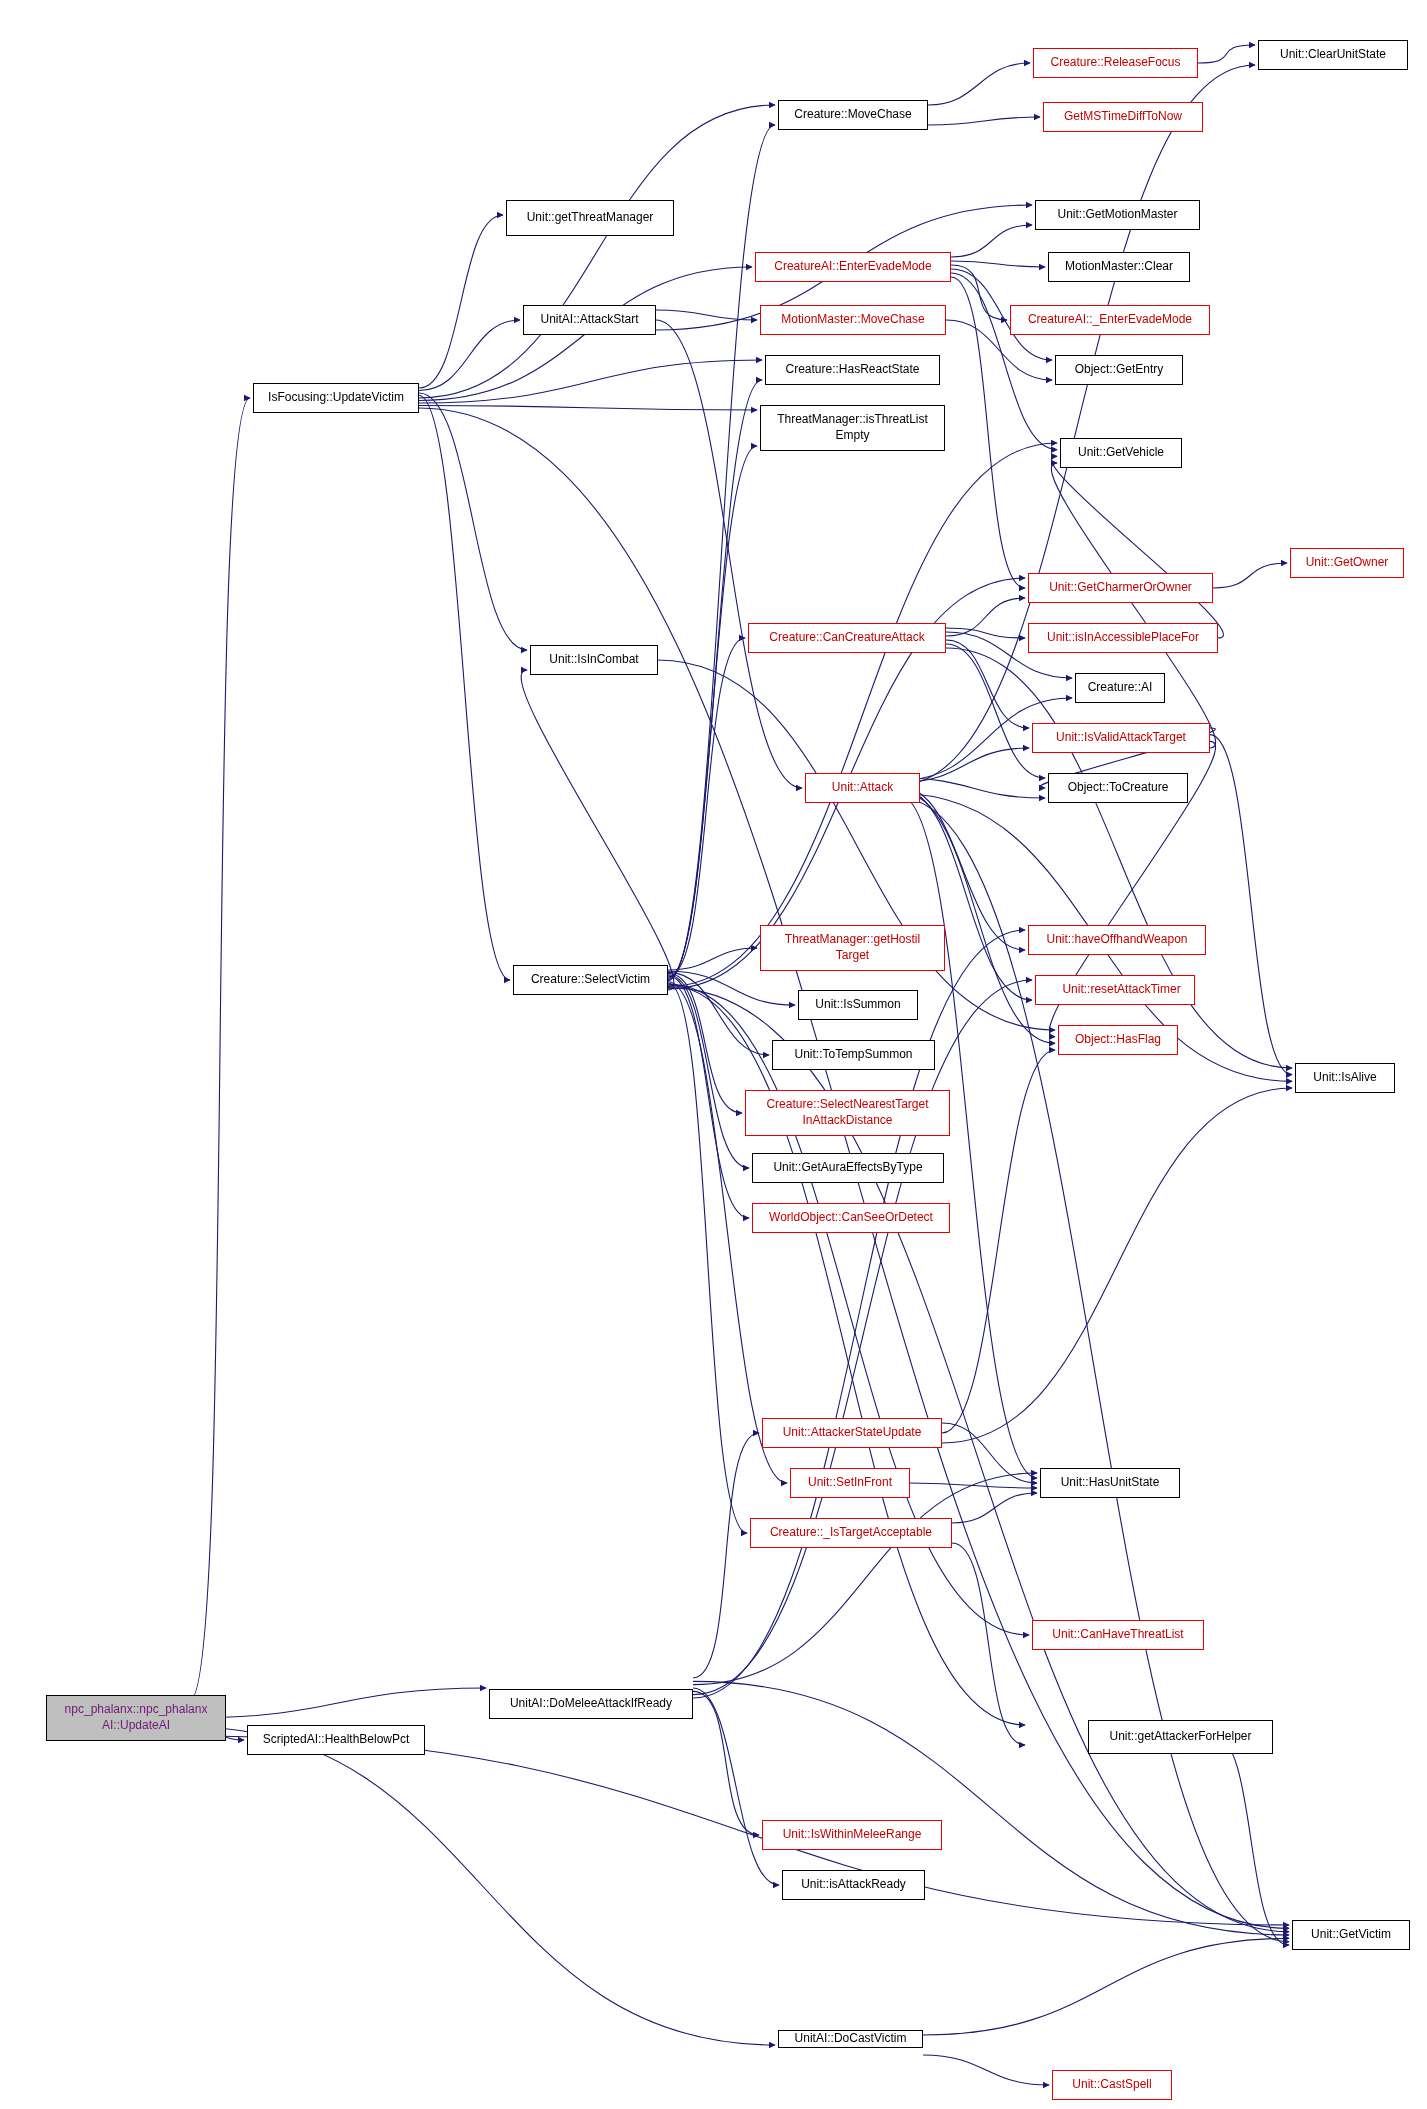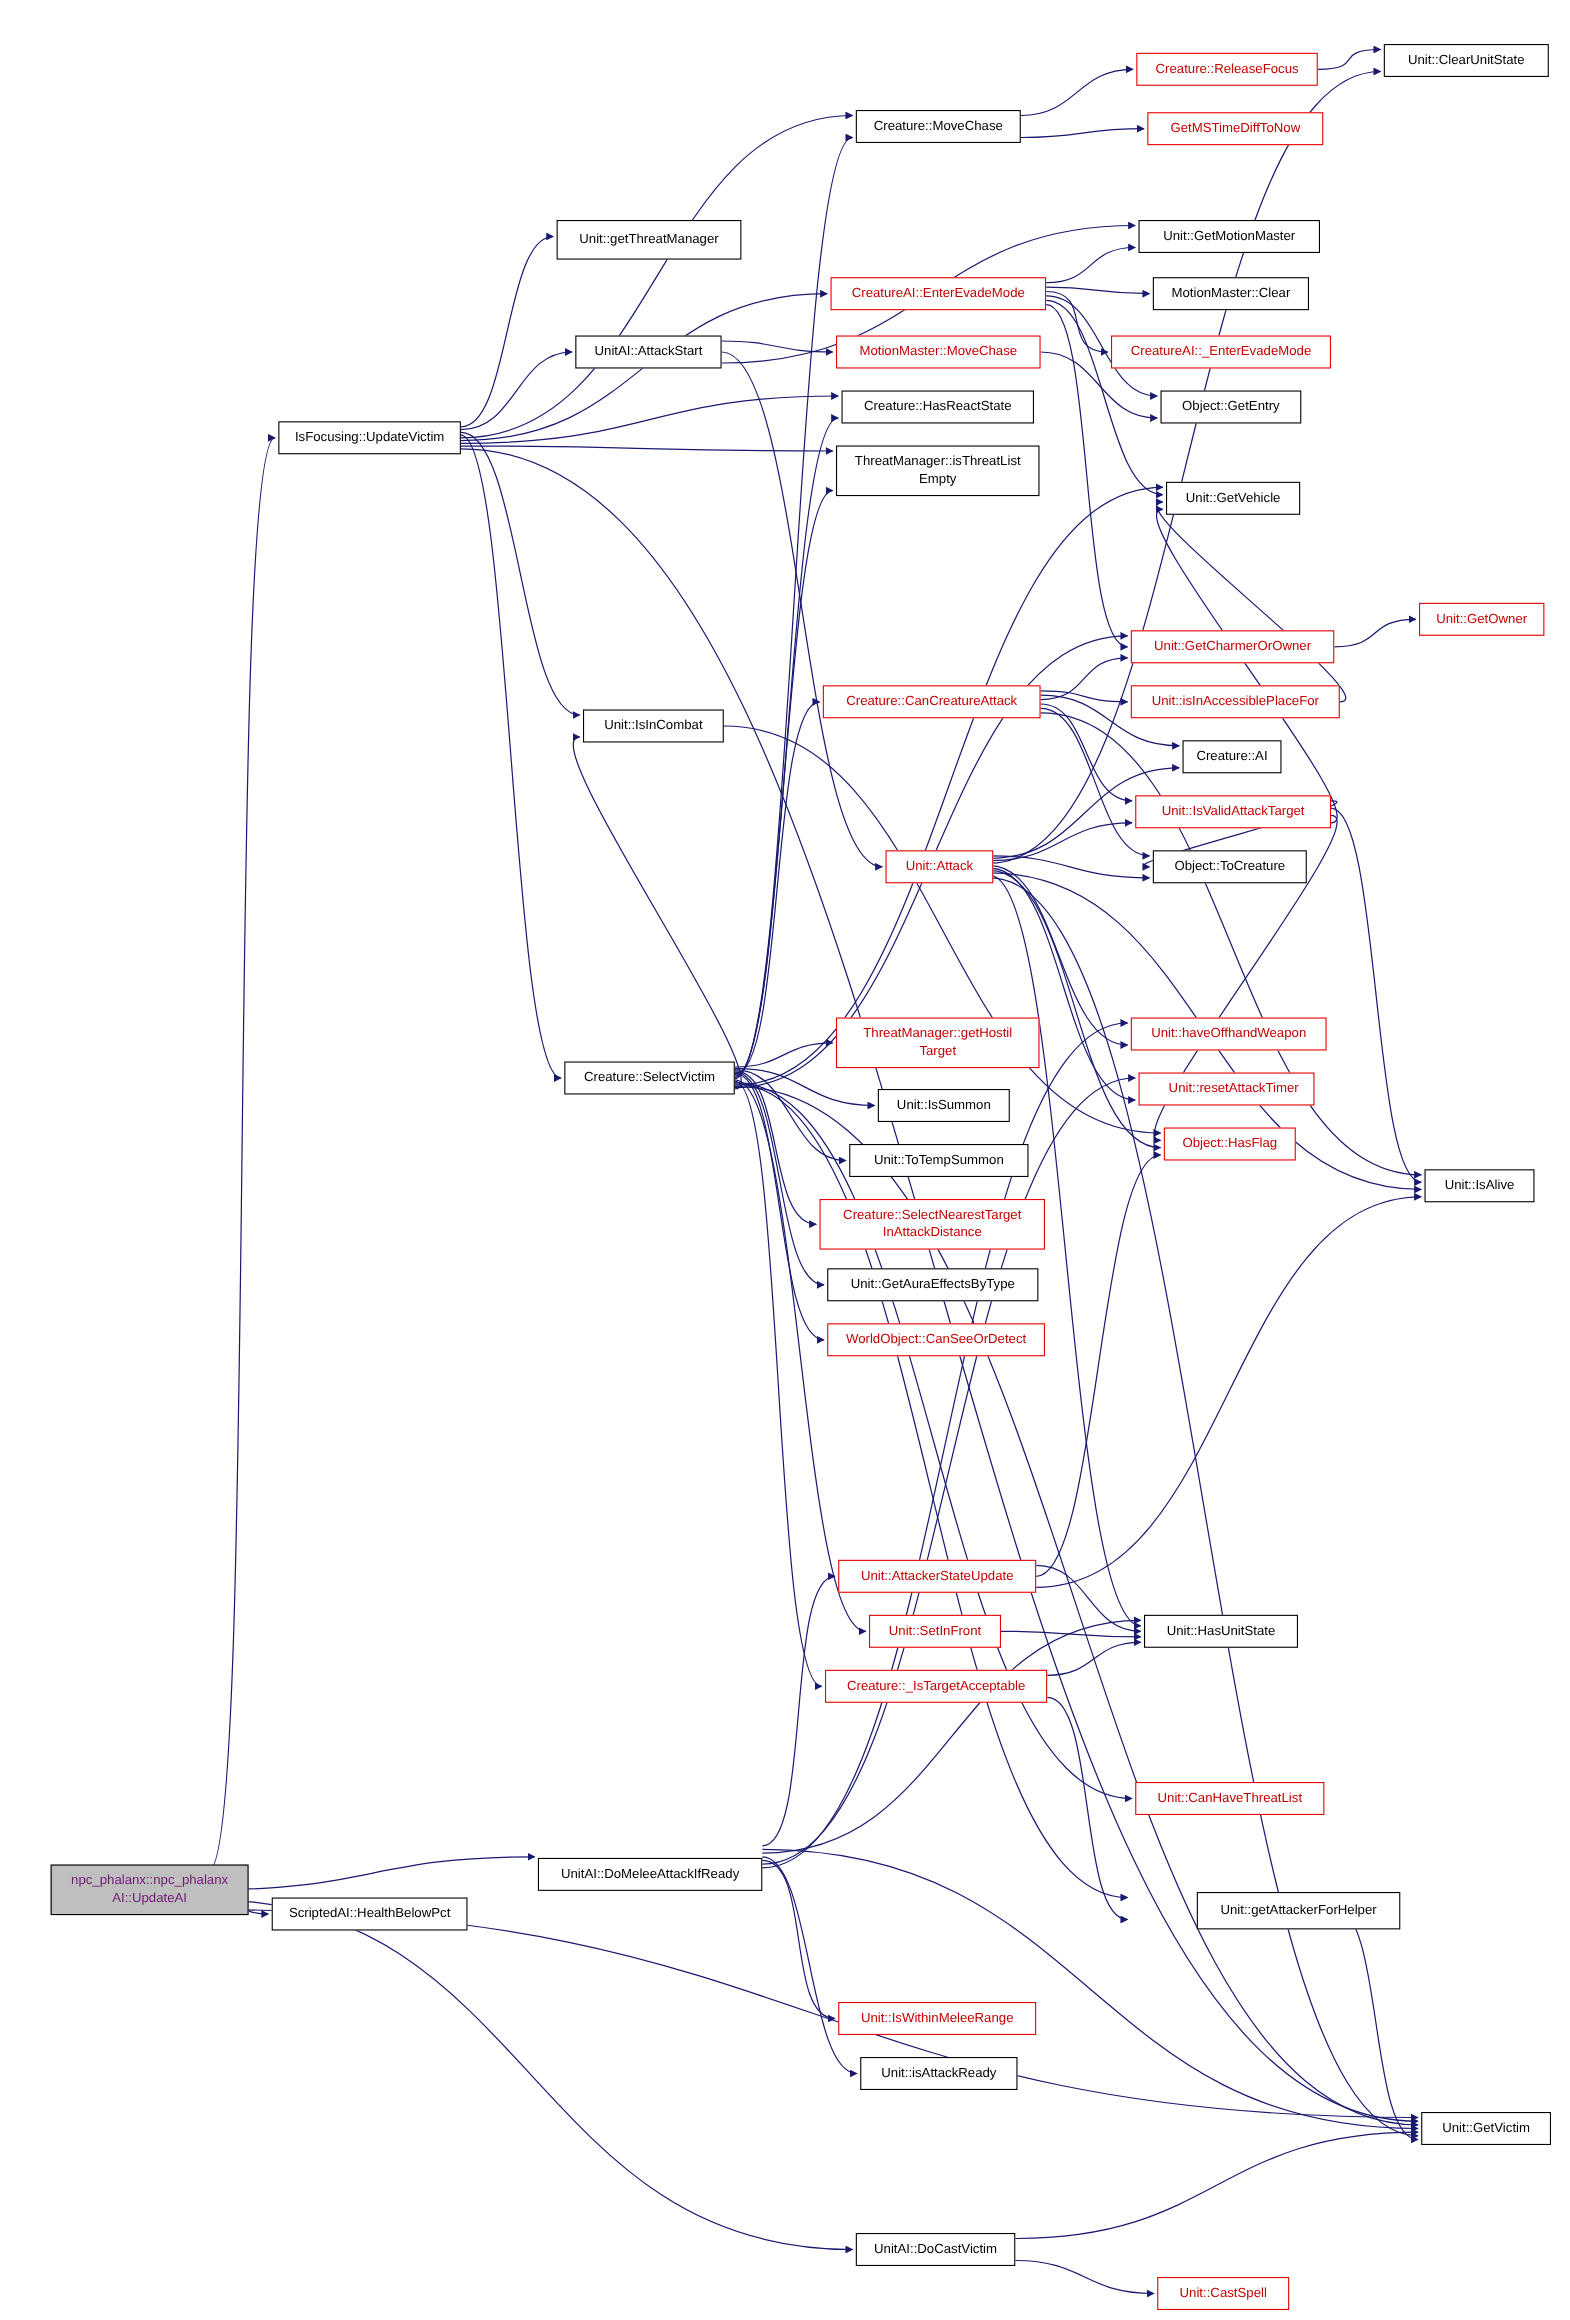--- a/index.html
+++ b/index.html
@@ -168,21 +168,21 @@
     </div>
     <div class="node" style="left: 530px; top: 645px; width: 128px; height: 30px;">
       <span class="node-label">Unit::IsInCombat</span>
     </div>
     <div class="node" style="left: 513px; top: 965px; width: 155px; height: 30px;">
       <span class="node-label">Creature::SelectVictim</span>
     </div>
     <div class="node" style="left: 489px; top: 1673px; width: 204px; height: 30px; margin-top: 16px;">
       <span class="node-label">UnitAI::DoMeleeAttackIfReady</span>
     </div>
-    <div class="node" style="left: 778px; top: 2030px; width: 145px; height: 30px;">
+    <div class="node" style="left: 778px; top: 2030px; width: 145px; height: 18px;">
       <span class="node-label">UnitAI::DoCastVictim</span>
     </div>
     <div class="node" style="left: 778px; top: 100px; width: 150px; height: 30px;">
       <span class="node-label">Creature::MoveChase</span>
     </div>
     <div class="node truncated" style="left: 1033px; top: 48px; width: 165px; height: 30px;">
       <span class="node-label">Creature::ReleaseFocus</span>
     </div>
     <div class="node truncated" style="left: 1043px; top: 102px; width: 160px; height: 30px;">
       <span class="node-label">GetMSTimeDiffToNow</span>
@@ -229,21 +229,21 @@
     </div>
     <div class="node truncated" style="left: 1028px; top: 623px; width: 190px; height: 30px;">
       <span class="node-label">Unit::isInAccessiblePlaceFor</span>
     </div>
     <div class="node" style="left: 1075px; top: 673px; width: 90px; height: 30px;">
       <span class="node-label">Creature::AI</span>
     </div>
     <div class="node truncated" style="left: 1032px; top: 723px; width: 178px; height: 30px;">
       <span class="node-label">Unit::IsValidAttackTarget</span>
     </div>
-    <div class="node truncated" style="left: 805px; top: 773px; width: 98px; height: 30px;">
+    <div class="node truncated" style="left: 805px; top: 773px; width: 115px; height: 30px;">
       <span class="node-label">Unit::Attack</span>
     </div>
     <div class="node" style="left: 1048px; top: 773px; width: 140px; height: 30px;">
       <span class="node-label">Object::ToCreature</span>
     </div>
     <div class="node truncated" style="left: 760px; top: 925px; width: 185px; height: 46px; align-items: center;">
       <span class="node-label">ThreatManager::getHostil
 Target</span>
     </div>
     <div class="node" style="left: 798px; top: 990px; width: 120px; height: 30px;">

